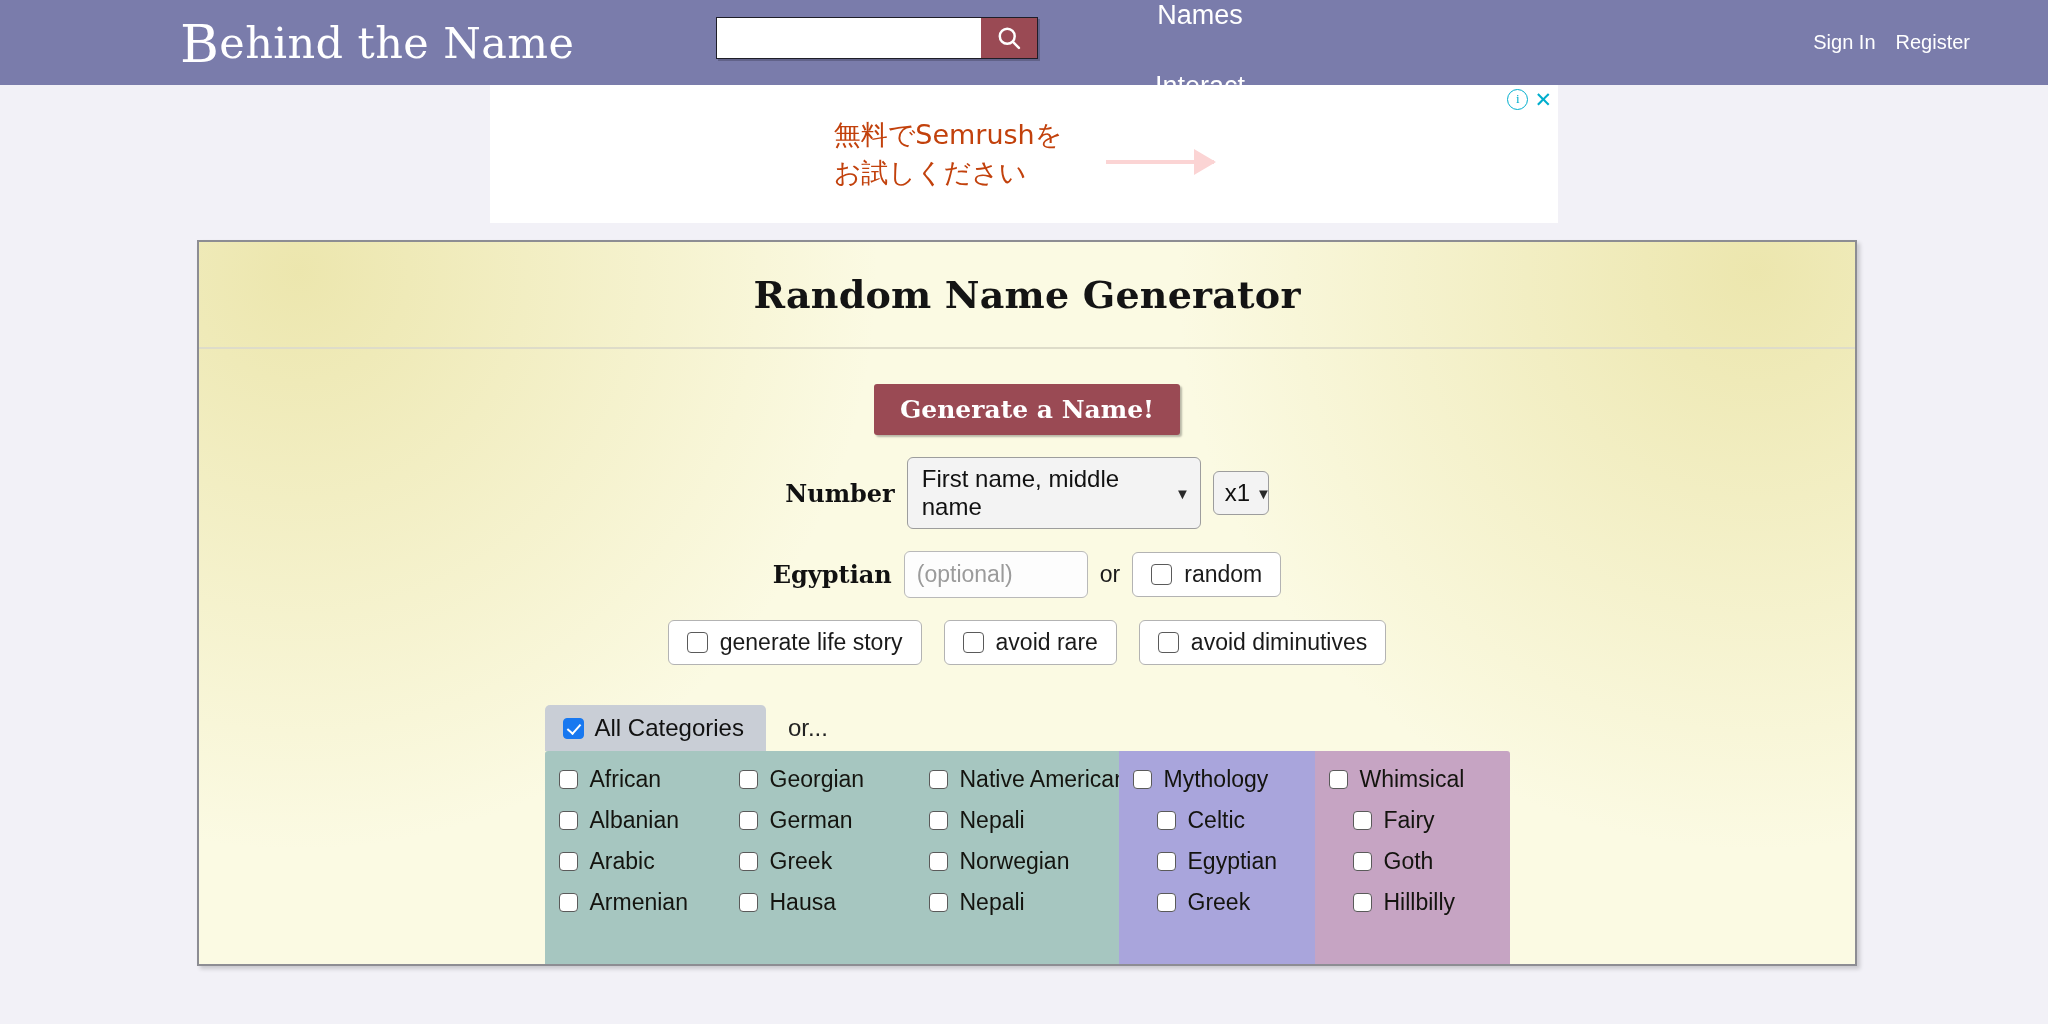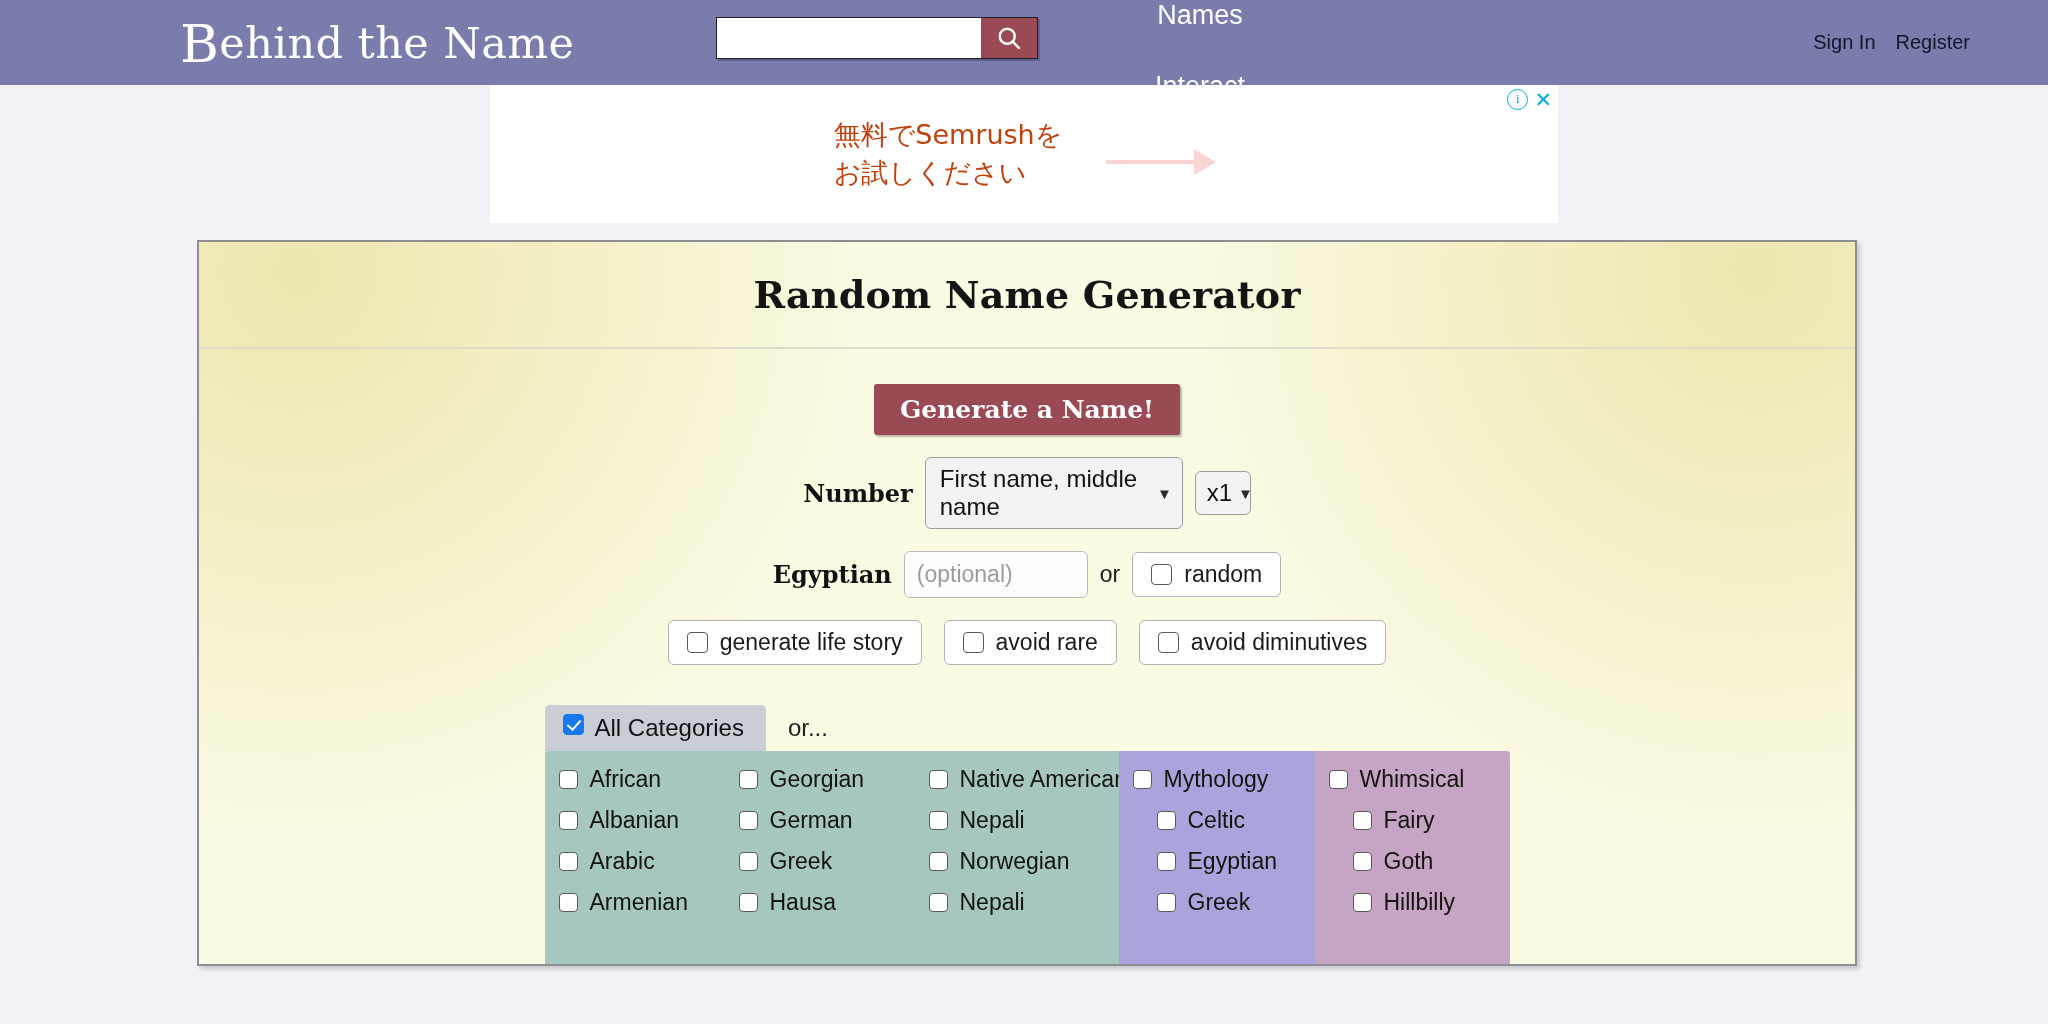--- a/index.html
+++ b/index.html
@@ -42,21 +42,21 @@
     position:absolute;left:1155px;top:0;height:85px;
     display:flex;align-items:center;gap:40px;flex-direction:column;
   }
   .nav a{
     color:#fff;font-size:27px;text-decoration:none;white-space:nowrap;
   }
   .auth{
     position:absolute;right:78px;top:0;height:85px;
     display:flex;align-items:center;gap:20px;
   }
-  .auth a{color:#0f172a;font-size:20px;text-decoration:none;white-space:nowrap;}
+  .auth a{color:#ffffff;font-size:20px;text-decoration:none;white-space:nowrap;}
 
   
   .adband{
     width:2048px;height:142px;background:#f2f1f7;
     position:relative;
   }
   .adbox{
     position:absolute;left:490px;top:0;width:1068px;height:138px;
     background:#ffffff;overflow:hidden;
   }
@@ -161,38 +161,38 @@
     font-family:"DejaVu Serif","Liberation Serif",serif;
     font-size:24px;font-weight:bold;color:#111;white-space:nowrap;
   }
   .selbox{
     display:inline-flex;align-items:center;justify-content:space-between;
     border:1px solid #9d9d9d;border-radius:6px;background:#f3f3f3;
     font-size:24px;color:#111;padding:7px 10px 7px 14px;cursor:pointer;
     box-sizing:border-box;
   }
   .selbox .caret{margin-left:16px;font-size:15px;color:#2a2a2a;}
-  .sel-type{width:258px;}
+  .sel-type{width:294px;}
   .sel-mult{width:56px;padding:7px 7px 7px 11px;}
   .sel-mult .caret{margin-left:6px;}
   .txtin{
     width:184px;border:1px solid #b9b9b9;border-radius:6px;background:#fdfdfd;
     font-size:23px;color:#111;padding:9px 12px;outline:none;box-sizing:border-box;
     font-family:"Liberation Sans",sans-serif;
   }
   .txtin::placeholder{color:#9b9b9b;}
   .orword{font-size:23px;color:#1a1a1a;}
 
   
   .catwrap{margin-top:40px;width:100%;display:flex;flex-direction:column;align-items:center;}
   .allrow{
     width:965px;display:flex;align-items:center;
   }
   .allbox{
-    display:inline-flex;align-items:flex-start;gap:11px;
+    display:inline-flex;align-items:center;gap:11px;
     background:#c9ced6;padding:9px 22px 9px 18px;
     border-radius:5px 5px 0 0;font-size:24px;color:#111;cursor:pointer;
   }
   .orlabel{margin-left:22px;font-size:24px;color:#222;}
 
   .grid{
     width:965px;display:flex;border-radius:3px 3px 0 0;overflow:hidden;
   }
   .col{padding:8px 0 0 0;box-sizing:border-box;}
   .col.lang{background:#a6c6c0;}

